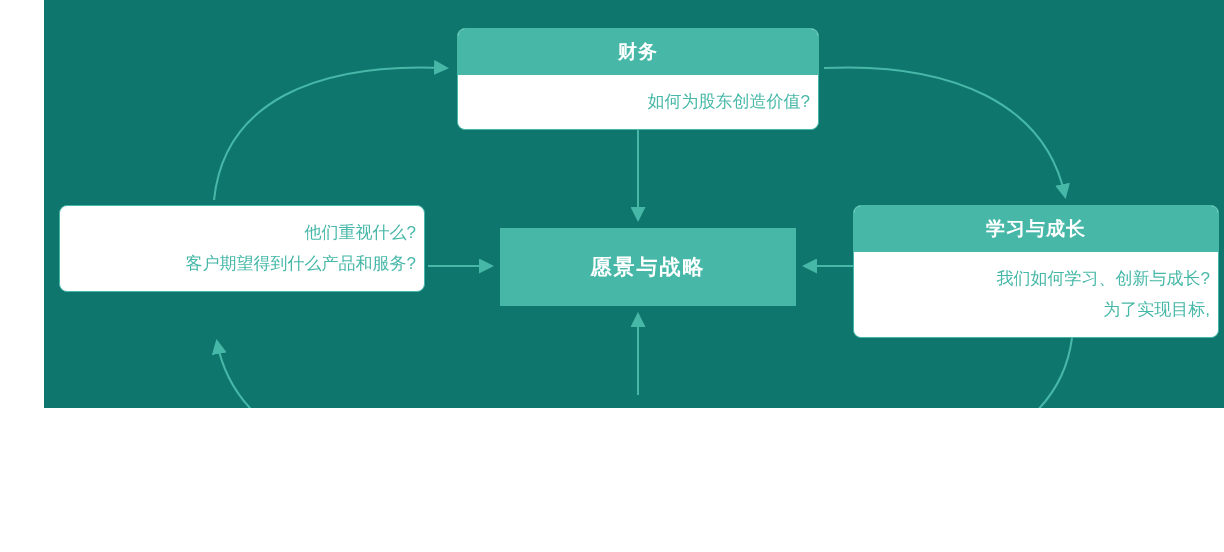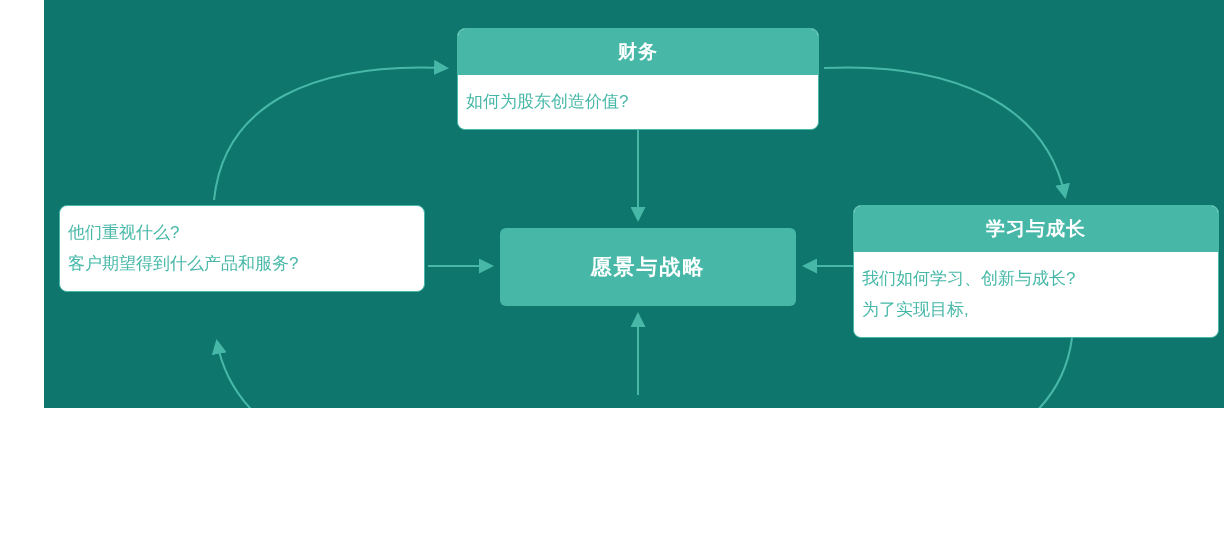--- a/index.html
+++ b/index.html
@@ -35,32 +35,32 @@
     color: #ffffff;
     font-weight: bold;
     font-size: 19px;
     text-align: center;
     padding: 10px 6px;
     letter-spacing: 1px;
   }
   .node-body {
     color: var(--accent);
     font-size: 17px;
-    text-align: left;
+    text-align: right;
     padding: 11px 8px 12px 8px;
     line-height: 31px;
   }
   .center-node {
     position: absolute;
     left: 456px;
     top: 228px;
     width: 296px;
     height: 78px;
     background: var(--accent);
-    border-radius: 6px;
+    border-radius: 0;
     color: #ffffff;
     font-weight: bold;
     font-size: 21px;
     letter-spacing: 2px;
     display: flex;
     align-items: center;
     justify-content: center;
   }
   .node-top    { left: 413px; top: 28px;  width: 362px; }
   .node-left   { left: 15px;  top: 205px; width: 366px; }

